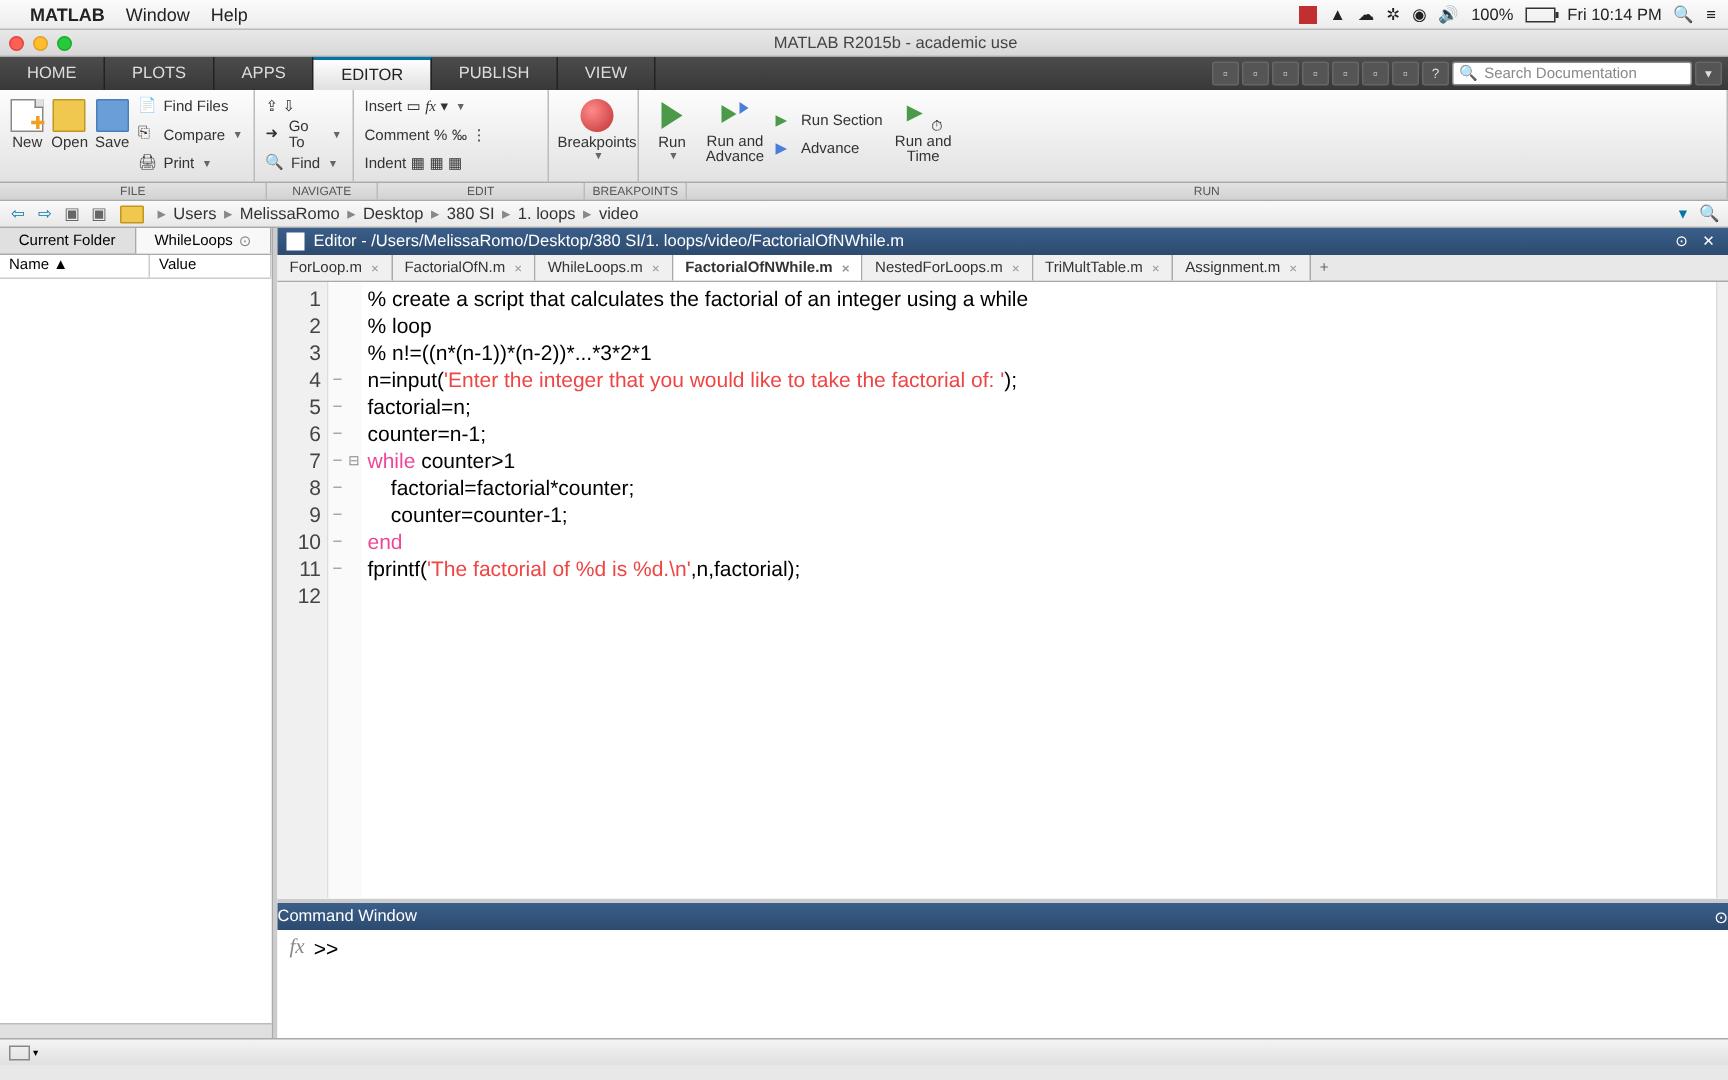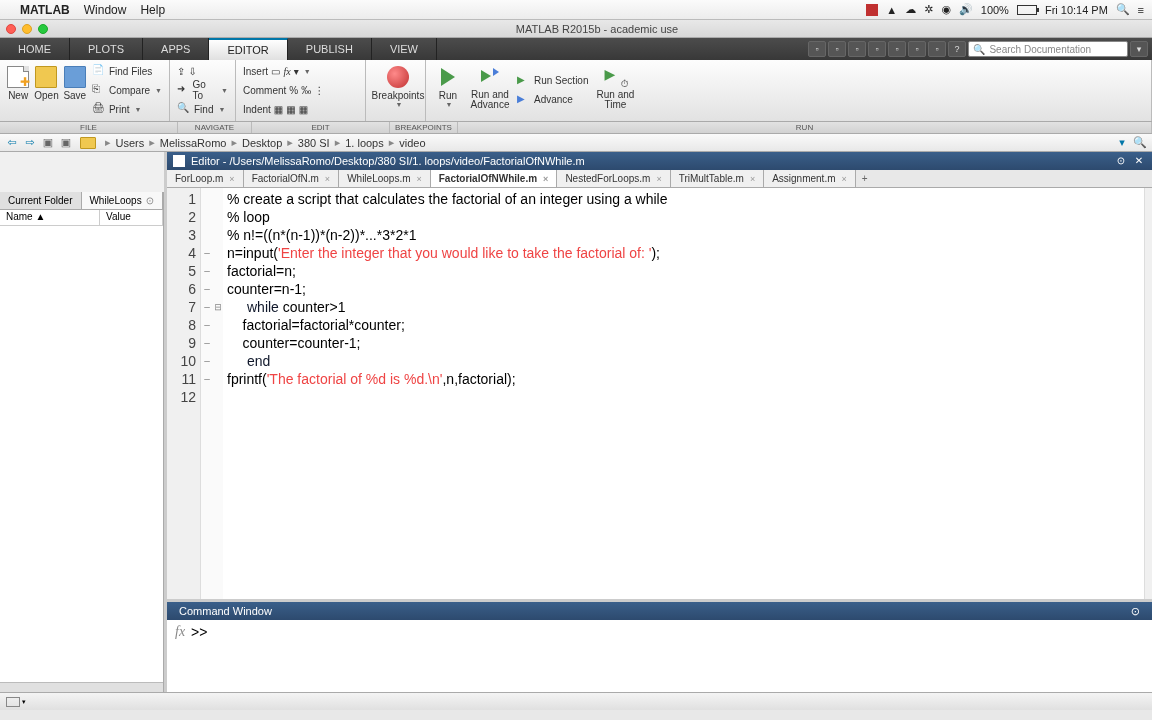--- a/index.html
+++ b/index.html
@@ -45,21 +45,21 @@
 
 
 .pathbar { height: 18px; background: linear-gradient(#fafafa,#e8e8e8); border-bottom: 1px solid #aaa; display: flex; align-items: center; font-size: 11px; color: #333; padding: 0 4px; gap: 2px; }
 .pathbar .nav { width: 16px; height: 14px; display: flex; align-items: center; justify-content: center; color: #0076a8; font-size: 11px; cursor: pointer; }
 .pathbar .folder { width: 16px; height: 12px; background: #f0c850; border: 1px solid #c09820; border-radius: 1px; margin: 0 4px; }
 .pathbar .crumb { cursor: pointer; }
 .pathbar .sep { color: #888; margin: 0 3px; }
 
 
 .main { position: absolute; top: 132px; left: 0; right: 0; bottom: 18px; display: flex; }
-.left-panel { width: 164px; border-right: 1px solid #aaa; display: flex; flex-direction: column; background: #fff; margin-top: 40px; }
+.left-panel { width: 182px; border-right: 1px solid #aaa; display: flex; flex-direction: column; background: #fff; }
 .panel-tabs { height: 18px; display: flex; font-size: 10px; background: #e0e0e0; border-bottom: 1px solid #aaa; }
 .panel-tabs .ptab { flex: 1; display: flex; align-items: center; justify-content: center; border-right: 1px solid #aaa; cursor: pointer; }
 .panel-tabs .ptab.active { background: #f8f8f8; }
 .panel-header { height: 16px; display: flex; font-size: 10px; background: #fff; border-bottom: 1px solid #ccc; }
 .panel-header .col { padding: 1px 6px; border-right: 1px solid #ccc; }
 .panel-body { flex: 1; background: #fff; }
 .left-scroll { height: 10px; background: #e0e0e0; border-top: 1px solid #bbb; }
 
 .center { flex: 1; display: flex; flex-direction: column; background: #fff; border-left: 3px solid #ccc; }
 
@@ -80,28 +80,28 @@
 .editor { flex: 1; display: flex; background: #fff; font-family: "Courier New", monospace; font-size: 14px; line-height: 18px; overflow: hidden; position: relative; }
 .gutter { width: 34px; background: #f0f0f0; border-right: 1px solid #ddd; text-align: right; padding: 2px 4px 0 0; color: #444; }
 .gutter .ln { height: 18px; }
 .marks { width: 12px; background: #fafafa; padding-top: 2px; }
 .marks .m { height: 18px; text-align: center; color: #888; font-size: 10px; }
 .fold { width: 10px; background: #fafafa; padding-top: 2px; }
 .fold .f { height: 18px; font-size: 9px; color: #888; text-align: center; }
 .code { flex: 1; padding: 2px 4px 0 4px; white-space: pre; }
 .code .line { height: 18px; }
 .c-comment { color: #000000; }
-.c-keyword { color: #0f172a; margin-left: 20px; }
+.c-keyword { color: #ec4899; }
 .c-string { color: #ef4444; }
 .c-text { color: #000; }
 .editor .mm { width: 8px; background: #f0f0f0; border-left: 1px solid #ddd; }
 
 
 .cmdwin-divider { height: 3px; background: #ccc; cursor: row-resize; }
-.cmdwin-title { height: 18px; background: linear-gradient(#3a5f8a,#2d4a6e); color: #fff; font-size: 11px; display: flex; align-items: center; padding: 0 12px; }
+.cmdwin-title { height: 18px; background: linear-gradient(#3a5f8a,#2d4a6e); color: #fff; font-size: 11px; display: flex; align-items: center; padding: 0 0; }
 .cmdwin-title .sp { flex: 1; }
 .cmdwin-body { flex: 0 0 72px; background: #fff; padding: 4px 8px; font-family: "Courier New", monospace; font-size: 14px; display: flex; align-items: flex-start; }
 .cmdwin-body .fx { font-style: italic; font-family: serif; margin-right: 6px; color: #888; }
 
 
 .statusbar { position: absolute; bottom: 0; left: 0; right: 0; height: 18px; background: linear-gradient(#f4f4f4,#e0e0e0); border-top: 1px solid #aaa; display: flex; align-items: center; padding: 0 6px; font-size: 10px; }
 .statusbar .busy { width: 14px; height: 10px; border: 1px solid #888; }
 
 
 .i-doc { background: #fff; border: 1px solid #888; position: relative; }

